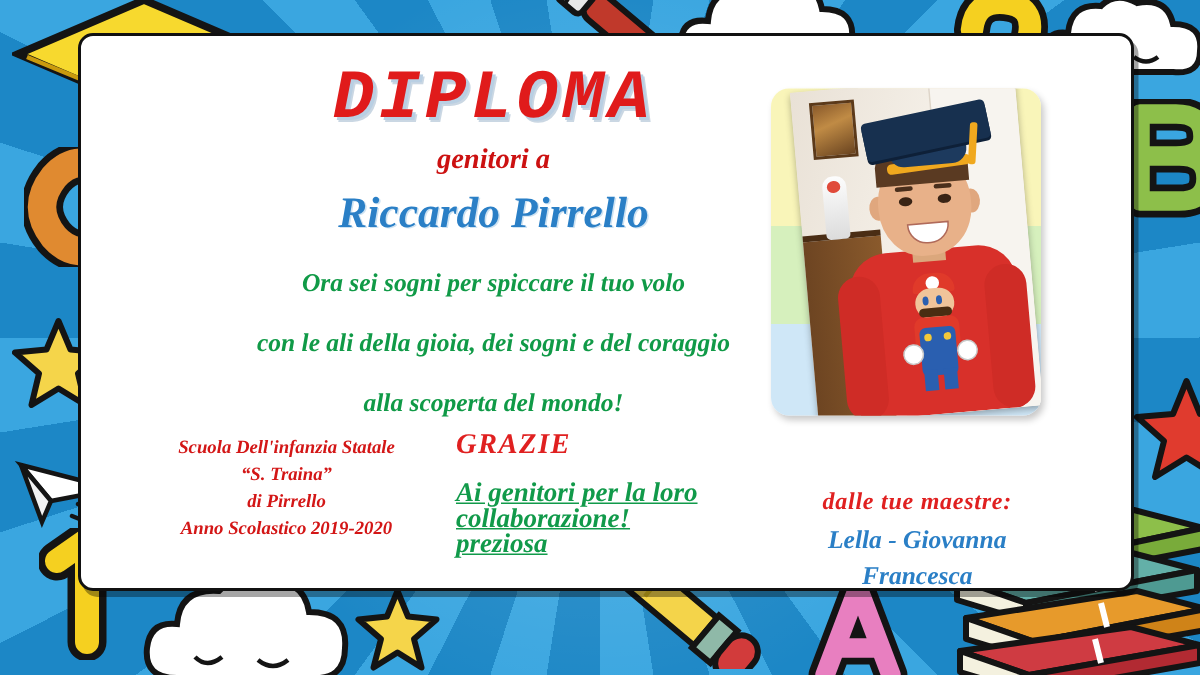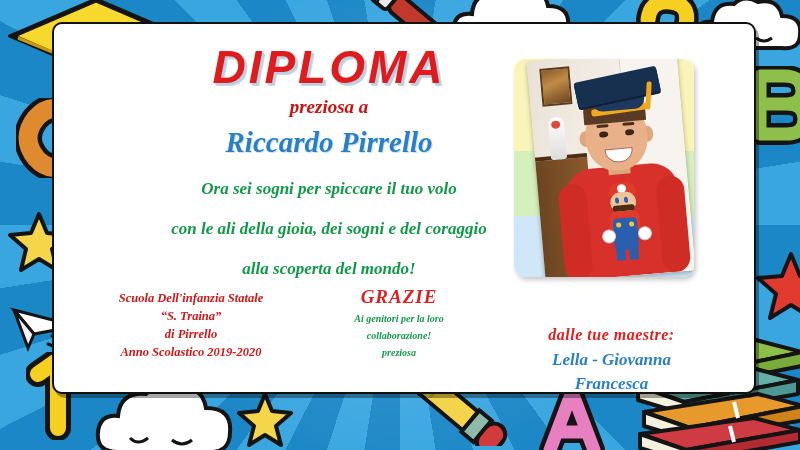--- a/index.html
+++ b/index.html
@@ -26,21 +26,21 @@
   .card{
     position:absolute;left:52px;top:22px;width:700px;height:368px;
     background:#ffffff;border:2px solid #111;border-radius:10px;
     box-shadow:3px 4px 0 rgba(0,0,0,.35);
   }
   .card-inner{position:absolute;inset:0;overflow:hidden;border-radius:9px;}
 
   
   .title{
     position:absolute;left:110px;top:16px;width:330px;text-align:center;
-    font-family:Liberation Sans, sans-serif;
+    font-family:Liberation Mono, monospace;
     font-size:46px;font-weight:bold;font-style:italic;letter-spacing:3px;
     color:#e01b1b;
     text-shadow:2px 2px 0 #b9cfe3, 3px 3px 0 rgba(150,175,200,.5);
   }
   .conferito{
     position:absolute;left:110px;top:72px;width:330px;text-align:center;
     font-size:19px;font-weight:bold;font-style:italic;color:#cc1111;
   }
   .student{
     position:absolute;left:80px;top:102px;width:390px;text-align:center;
@@ -53,29 +53,29 @@
     line-height:40px;
   }
   .verse div{white-space:nowrap;}
 
   .school{
     position:absolute;left:22px;top:265px;width:230px;text-align:center;
     color:#d31616;font-size:12.5px;font-style:italic;font-weight:bold;
     line-height:18px;
   }
   .grazie-wrap{
-    position:absolute;left:250px;top:262px;width:190px;text-align:center;
+    position:absolute;left:250px;top:262px;width:190px;text-align:left;
   }
   .grazie{
     font-size:19px;font-style:italic;font-weight:bold;color:#e02020;
     letter-spacing:1px;
   }
   .grazie-sub{
-    margin-top:2px;color:#119a4a;font-size:10px;font-style:italic;
-    font-weight:bold;line-height:17px;
+    margin-top:12px;color:#119a4a;font-size:18px;font-style:italic;
+    font-weight:bold;line-height:17px;text-decoration:underline;
   }
   .teachers-wrap{
     position:absolute;left:440px;top:262px;width:235px;text-align:center;
   }
   .teachers-label{
     font-size:16px;font-style:italic;font-weight:bold;color:#e02020;
     letter-spacing:.5px;
     margin-top:40px;
   }
   .teachers-names{
@@ -276,21 +276,21 @@
     <path d="M96 12 L100 28 M92 42 L96 58 M98 66 L102 82 M94 90 L98 106" stroke="#ffffff" stroke-width="4" fill="none"></path>
   </svg>
 
   <svg class="deco" style="left:488px;top:352px;" width="0" height="0" viewBox="0 0 10 10"></svg>
 
   <div class="card">
     <div class="card-inner">
 
       <div class="title">DIPLOMA</div>
 
-      <div class="conferito">preziosa a</div>
+      <div class="conferito">genitori a</div>
 
       <div class="student">Riccardo Pirrello</div>
 
       <div class="verse">
         <div>Ora sei sogni per spiccare il tuo volo</div>
         <div>con le ali della gioia, dei sogni e del coraggio</div>
         <div>alla scoperta del mondo!</div>
       </div>
 
       <div class="school">

